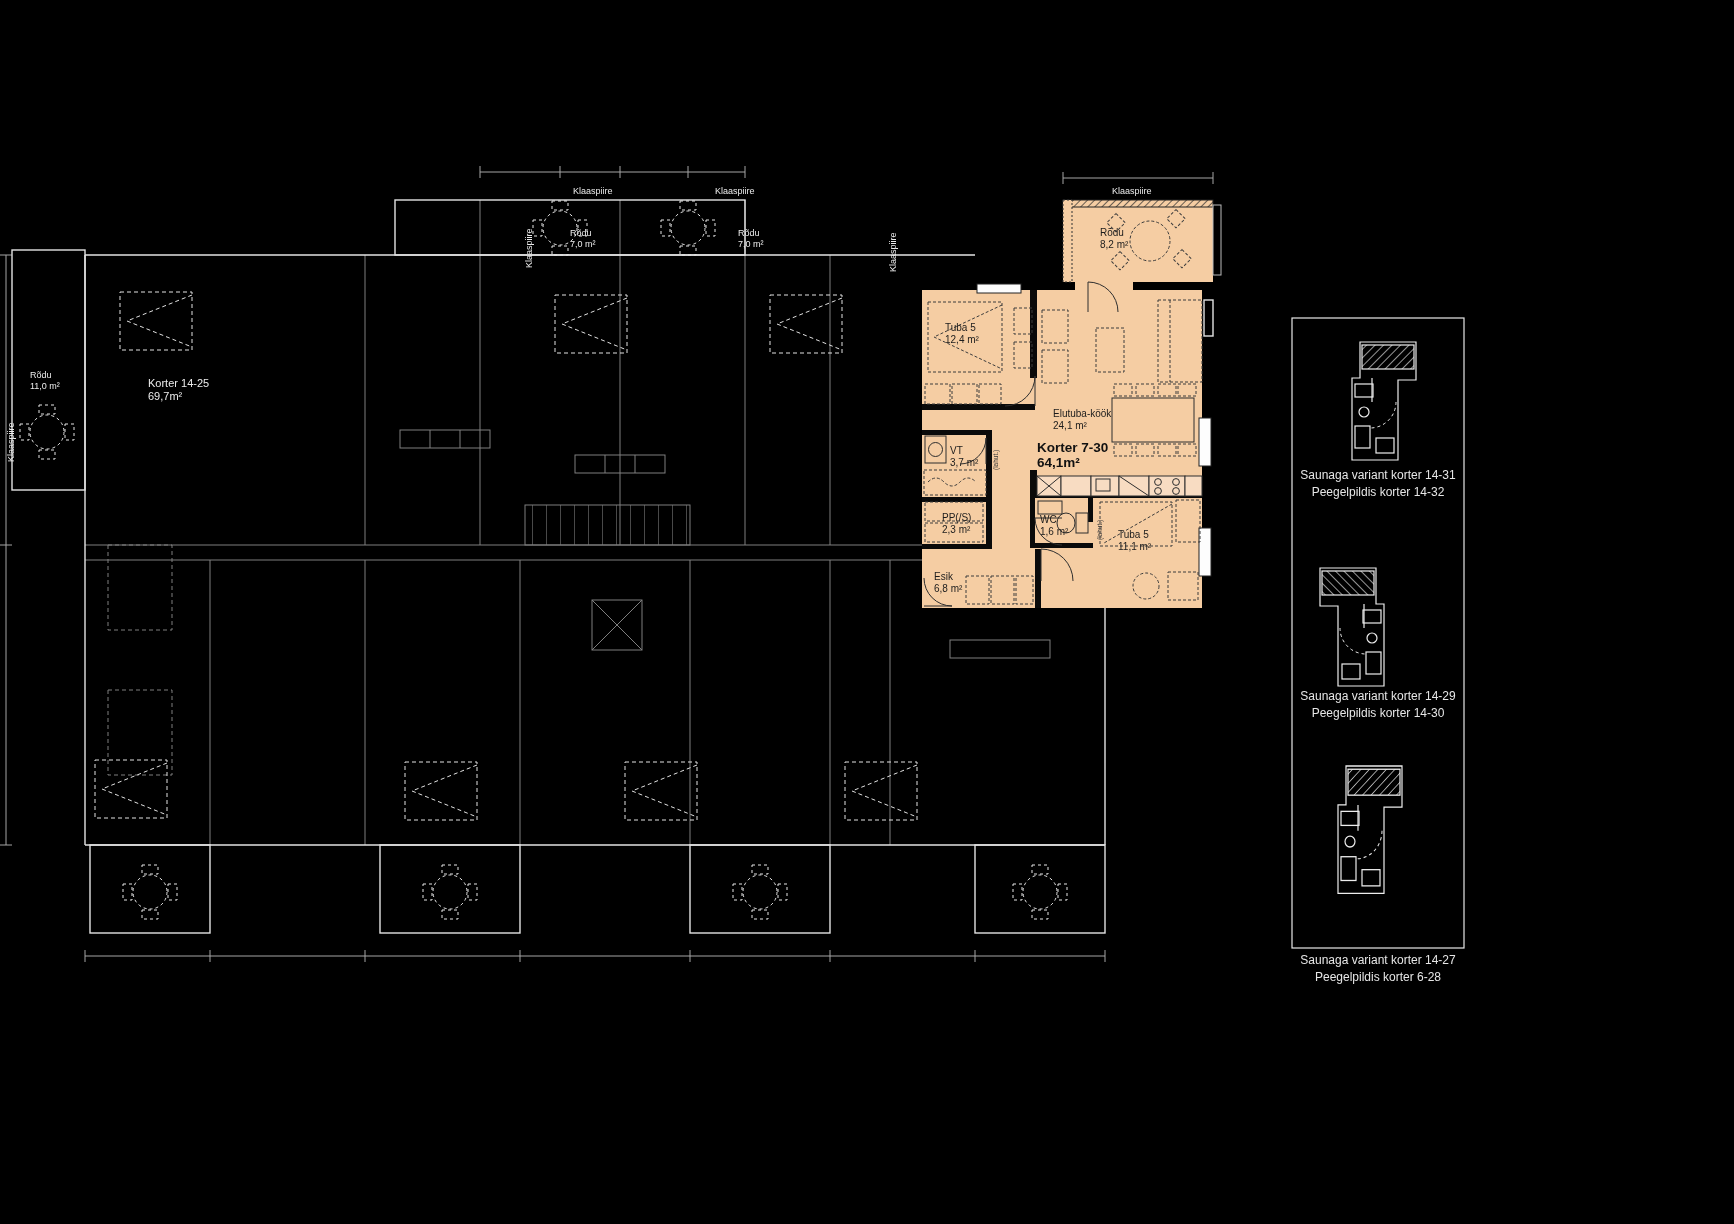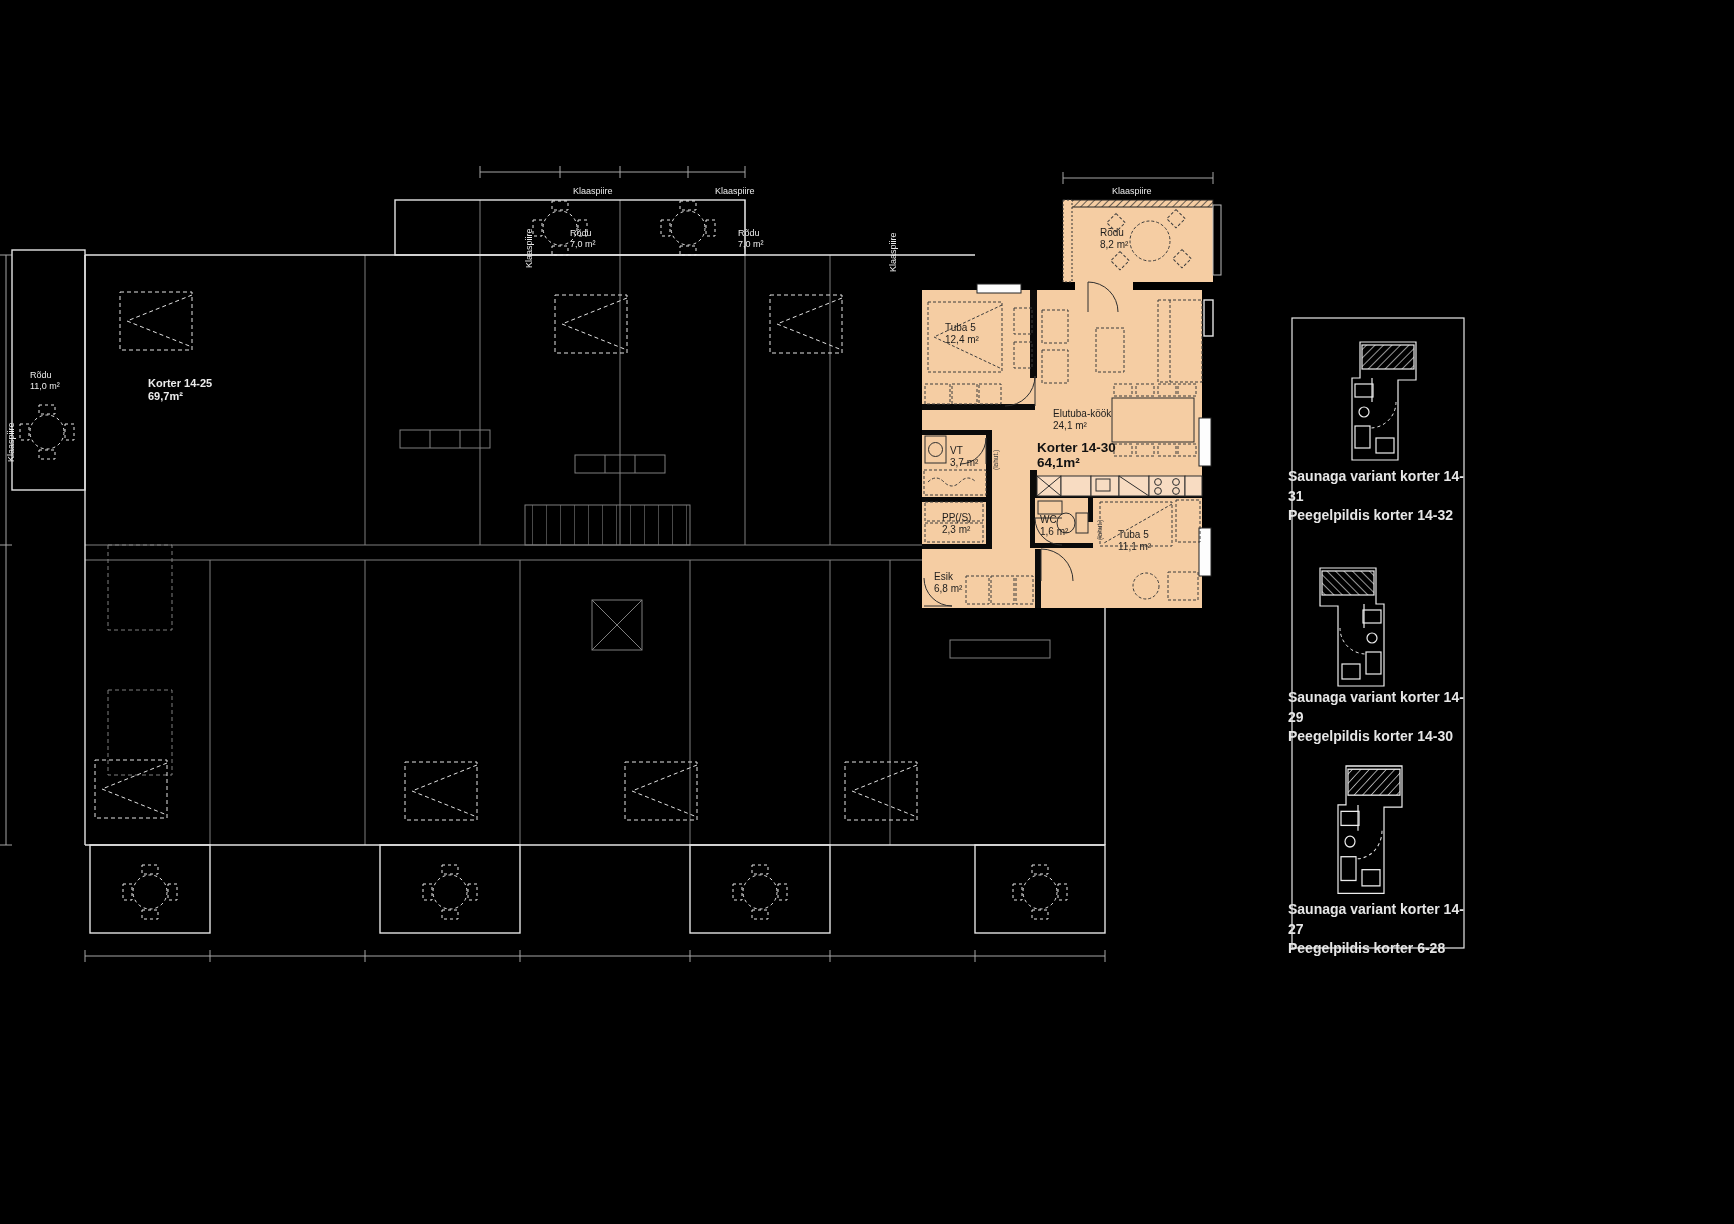--- a/index.html
+++ b/index.html
@@ -2,28 +2,28 @@
 <html><head>
 <meta charset="utf-8">
 <style>
   html,body{margin:0;padding:0;background:#000;}
   #stage{position:relative;width:1734px;height:1224px;background:#000;overflow:hidden;
          font-family:"Liberation Sans","DejaVu Sans",sans-serif;}
   svg{position:absolute;left:0;top:0;}
   .lbl{position:absolute;color:#1c1c1c;font-size:10px;line-height:1.18;white-space:nowrap;}
   .lbl span{display:block;}
   .white{color:#ececec;}
-  .bold{font-weight:bold;}
+  .bold{font-weight:normal;}
   .apt-title{font-size:13.5px;font-weight:bold;color:#111;}
   .apt-title span{display:block;}
   .small{font-size:9px;}
   .tiny{font-size:6.5px;color:#3a3a3a;}
   .vert{transform:rotate(-90deg);transform-origin:left top;}
-  .caption{position:absolute;width:180px;text-align:left;color:#e6e6e6;
-           font-size:14px;line-height:1.4;font-weight:bold;}
+  .caption{position:absolute;width:180px;text-align:center;color:#e6e6e6;
+           font-size:12px;line-height:1.4;}
   .caption span{display:block;}
 </style>
 </head>
 <body>
 
 <div id="stage">
 
 <svg width="1734" height="1224" viewBox="0 0 1734 1224">
   <defs>
     <pattern id="hatchW" patternUnits="userSpaceOnUse" width="6" height="6" patternTransform="rotate(45)">
@@ -226,21 +226,21 @@
 </div>
 <div class="lbl" style="left:945px;top:322px">
   <span>Tuba 5</span>
   <span>12,4 m²</span>
 </div>
 <div class="lbl" style="left:1053px;top:408px">
   <span>Elutuba-köök</span>
   <span>24,1 m²</span>
 </div>
 <div class="apt-title" style="position:absolute;left:1037px;top:440px">
-  <span>Korter 14-30</span>
+  <span>Korter 7-30</span>
   <span>64,1m²</span>
 </div>
 <div class="lbl" style="left:950px;top:445px">
   <span>VT</span>
   <span>3,7 m²</span>
 </div>
 <div class="lbl" style="left:942px;top:512px">
   <span>PP(/S)</span>
   <span>2,3 m²</span>
 </div>
@@ -299,18 +299,18 @@
 </div>
 
 <div class="caption" style="left:1288px;top:467px">
   <span>Saunaga variant korter 14-31</span>
   <span>Peegelpildis korter 14-32</span>
 </div>
 <div class="caption" style="left:1288px;top:688px">
   <span>Saunaga variant korter 14-29</span>
   <span>Peegelpildis korter 14-30</span>
 </div>
-<div class="caption" style="left:1288px;top:900px">
+<div class="caption" style="left:1288px;top:952px">
   <span>Saunaga variant korter 14-27</span>
   <span>Peegelpildis korter 6-28</span>
 </div>
 
 </div>
 
 </body></html>

